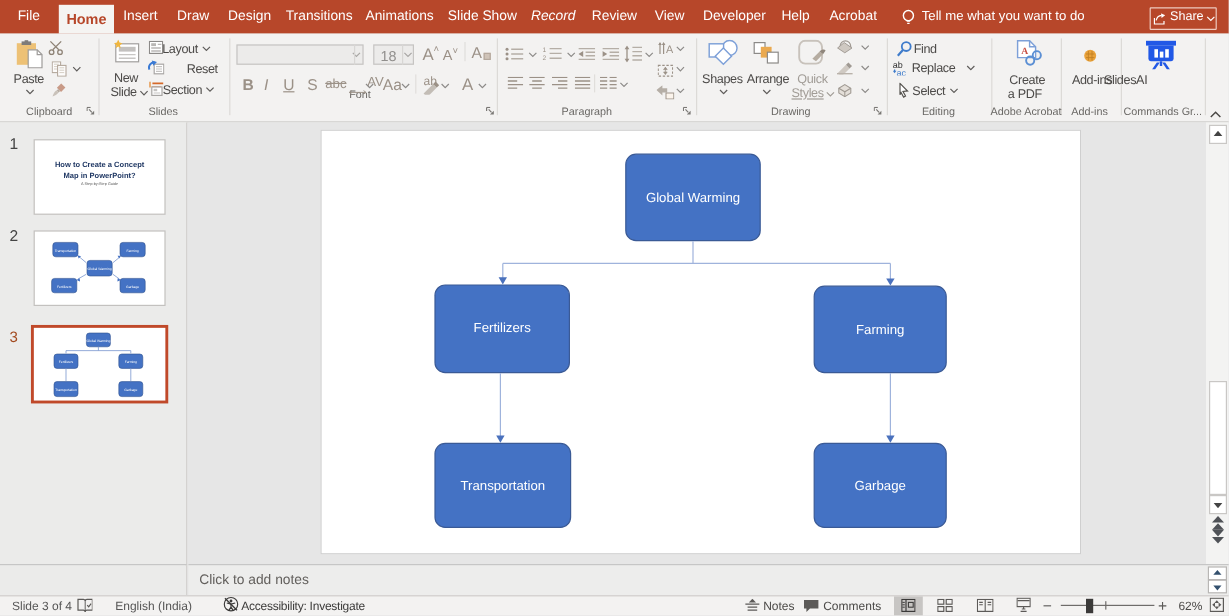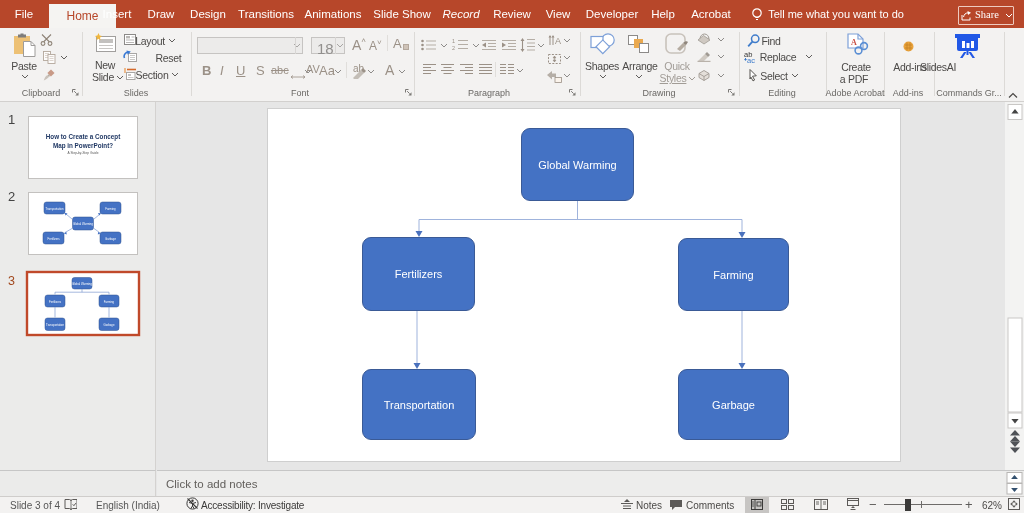--- a/index.html
+++ b/index.html
@@ -3,21 +3,21 @@
 <meta charset="utf-8">
 <style>
   * { margin:0; padding:0; box-sizing:border-box; }
   html,body { width:1024px; height:513px; overflow:hidden; }
   body { font-family:"Liberation Sans", sans-serif; position:relative; background:#e6e6e6; }
   .abs { position:absolute; }
 
   
   #tabbar { position:absolute; left:0; top:0; width:1024px; height:28px; background:#b7472a; }
   .tab { position:absolute; top:0; height:28px; line-height:29px; color:#fff; font-size:11.5px; text-align:center; white-space:nowrap; transform:translateX(-50%); }
-  #hometab { position:absolute; left:49px; top:4px; width:67px; height:24px; background:#f5f4f2; color:#b7472a; font-size:12px; text-align:center; line-height:25px; }
+  #hometab { position:absolute; left:49px; top:4px; width:46px; height:24px; background:#f5f4f2; color:#b7472a; font-size:12px; text-align:center; line-height:25px;font-weight:bold; }
   #sharebtn { position:absolute; left:958px; top:6px; width:56px; height:19px; border:1px solid #eecabf; border-radius:1px; }
 
   
   #ribbon { position:absolute; left:0; top:28px; width:1024px; height:74px; background:#f3f2f1; border-bottom:1px solid #d2d0ce; }
   .gsep { position:absolute; top:4px; width:1px; height:64px; background:#dcdad7; }
   .glabel { position:absolute; font-size:9px; color:#6a6865; white-space:nowrap; transform:translateX(-50%); }
   .rt { position:absolute; font-size:10.5px; color:#4c4a48; white-space:nowrap; transform:translateX(-50%); letter-spacing:-0.3px; }
   #thumbpanel { position:absolute; left:0; top:102px; width:156px; height:368px; background:#ebebea; border-right:1px solid #d4d2d0; }
   #editor { position:absolute; left:157px; top:102px; width:848px; height:368px; background:#e6e6e6; }
   #vscroll { position:absolute; left:1005px; top:102px; width:19px; height:368px; background:#f3f3f2; }
@@ -53,40 +53,40 @@
 <svg class="abs" style="left:750px;top:7px;" width="14" height="15" viewBox="0 0 14 15">
   <circle cx="7" cy="6" r="4.2" fill="none" stroke="#fff" stroke-width="1.2"></circle>
   <path d="M5.5 10.5h3M6 12.5h2" stroke="#fff" stroke-width="1.1" fill="none"></path>
 </svg>
 <div id="sharebtn"></div>
 <svg class="abs" style="left:961px;top:11px;" width="11" height="10" viewBox="0 0 11 10">
   <path d="M1 4v5h8V6.5" fill="none" stroke="#fff" stroke-width="1"></path>
   <path d="M2.5 6c0.5-2.5 2-4 4.5-4.2" fill="none" stroke="#fff" stroke-width="1"></path>
   <path d="M6.5 0l3.5 1.8L7 4z" fill="#fff"></path>
 </svg>
-<div class="abs" style="left:975px;top:0;height:28px;line-height:29px;color:#fff;font-size:10.5px;font-family:Liberation Serif, serif;">Share</div>
+<div class="abs" style="left:975px;top:0;height:28px;line-height:29px;color:#fff;font-size:10.5px;">Share</div>
 <svg class="abs" style="left:1005px;top:13px;" width="8" height="5" viewBox="0 0 8 5">
     <path d="M1 1l3 3l3-3" stroke="#fff" stroke-width="1" fill="none"></path>
   </svg>
 
 <div id="ribbon"></div>
 
 <div class="gsep" style="left:82px;top:32px;"></div>
 <div class="gsep" style="left:191px;top:32px;"></div>
 <div class="gsep" style="left:414px;top:32px;"></div>
 <div class="gsep" style="left:580px;top:32px;"></div>
 <div class="gsep" style="left:739px;top:32px;"></div>
 <div class="gsep" style="left:826px;top:32px;"></div>
 <div class="gsep" style="left:884px;top:32px;"></div>
 <div class="gsep" style="left:934px;top:32px;"></div>
 <div class="gsep" style="left:1004px;top:32px;"></div>
 
 <div class="glabel" style="left:41px;top:88px;">Clipboard</div>
 <div class="glabel" style="left:136px;top:88px;">Slides</div>
-<div class="glabel" style="left:300px;top:88px;">Font</div>
+<div class="glabel" style="left:300px;top:74px;">Font</div>
 <div class="glabel" style="left:489px;top:88px;">Paragraph</div>
 <div class="glabel" style="left:659px;top:88px;">Drawing</div>
 <div class="glabel" style="left:782px;top:88px;">Editing</div>
 <div class="glabel" style="left:855px;top:88px;">Adobe Acrobat</div>
 <div class="glabel" style="left:908px;top:88px;">Add-ins</div>
 <div class="glabel" style="left:969px;top:88px;">Commands Gr...</div>
 <svg class="abs" style="left:72px;top:89px;" width="7" height="7" viewBox="0 0 7 7">
     <path d="M0.5 0.5h3M0.5 0.5v3" stroke="#7a7875" stroke-width="1" fill="none"></path>
     <path d="M2.2 2.2L4.6 4.6" stroke="#7a7875" stroke-width="1" fill="none"></path>
     <path d="M6.5 6.5v-3.2L3.3 6.5z" fill="#7a7875"></path>
@@ -180,21 +180,21 @@
 <svg class="abs" style="left:171px;top:72px;" width="8" height="5" viewBox="0 0 8 5">
     <path d="M1 1l3 3l3-3" stroke="#5f5d5b" stroke-width="1" fill="none"></path>
   </svg>
 
 <div class="abs" style="left:197px;top:37px;width:106px;height:17px;background:#eceBea;border:1px solid #c6c4c2;"></div>
 <svg class="abs" style="left:293px;top:43px;" width="8" height="5" viewBox="0 0 8 5">
     <path d="M1 1l3 3l3-3" stroke="#a8a6a4" stroke-width="1" fill="none"></path>
   </svg>
 <div class="abs" style="left:295px;top:37px;width:1px;height:17px;background:#d8d6d4;"></div>
 <div class="abs" style="left:311px;top:37px;width:34px;height:17px;background:#ecebea;border:1px solid #c6c4c2;"></div>
-<div class="abs" style="left:317px;top:40px;font-size:15px;color:#918f8d;">18</div>
+<div class="abs" style="left:317px;top:40px;font-size:12px;color:#918f8d;">18</div>
 <svg class="abs" style="left:336px;top:43px;" width="8" height="5" viewBox="0 0 8 5">
     <path d="M1 1l3 3l3-3" stroke="#a8a6a4" stroke-width="1" fill="none"></path>
   </svg>
 <div class="abs" style="left:335px;top:37px;width:1px;height:17px;background:#d8d6d4;"></div>
 <div class="abs" style="left:352px;top:36px;font-size:14px;color:#9b9187;">A<span style="font-size:8px;vertical-align:7px;">˄</span></div>
 <div class="abs" style="left:369px;top:38px;font-size:12px;color:#9b9187;">A<span style="font-size:8px;vertical-align:5px;">˅</span></div>
 <div class="abs" style="left:387px;top:35px;width:1px;height:16px;background:#e0dedb;"></div>
 <div class="abs" style="left:393px;top:36px;font-size:13px;color:#9b9187;">A</div>
 <div class="abs" style="left:403px;top:44px;width:6px;height:6px;background:#cfc3b8;border:1px solid #b4a89d;"></div>
 

